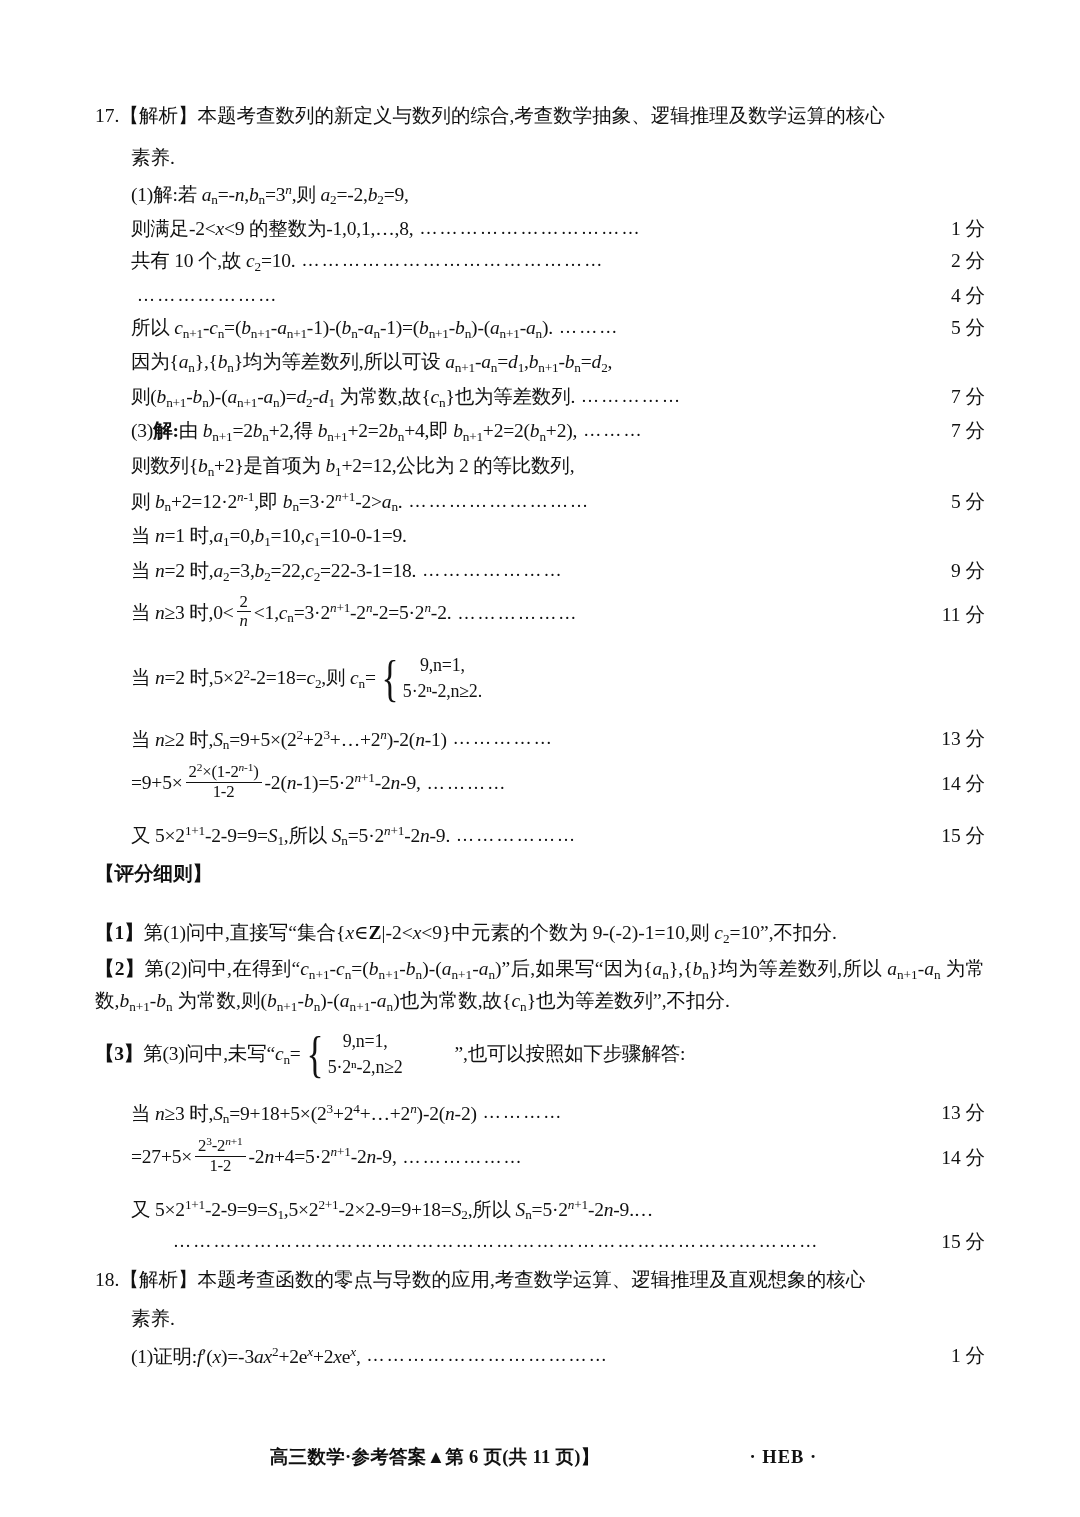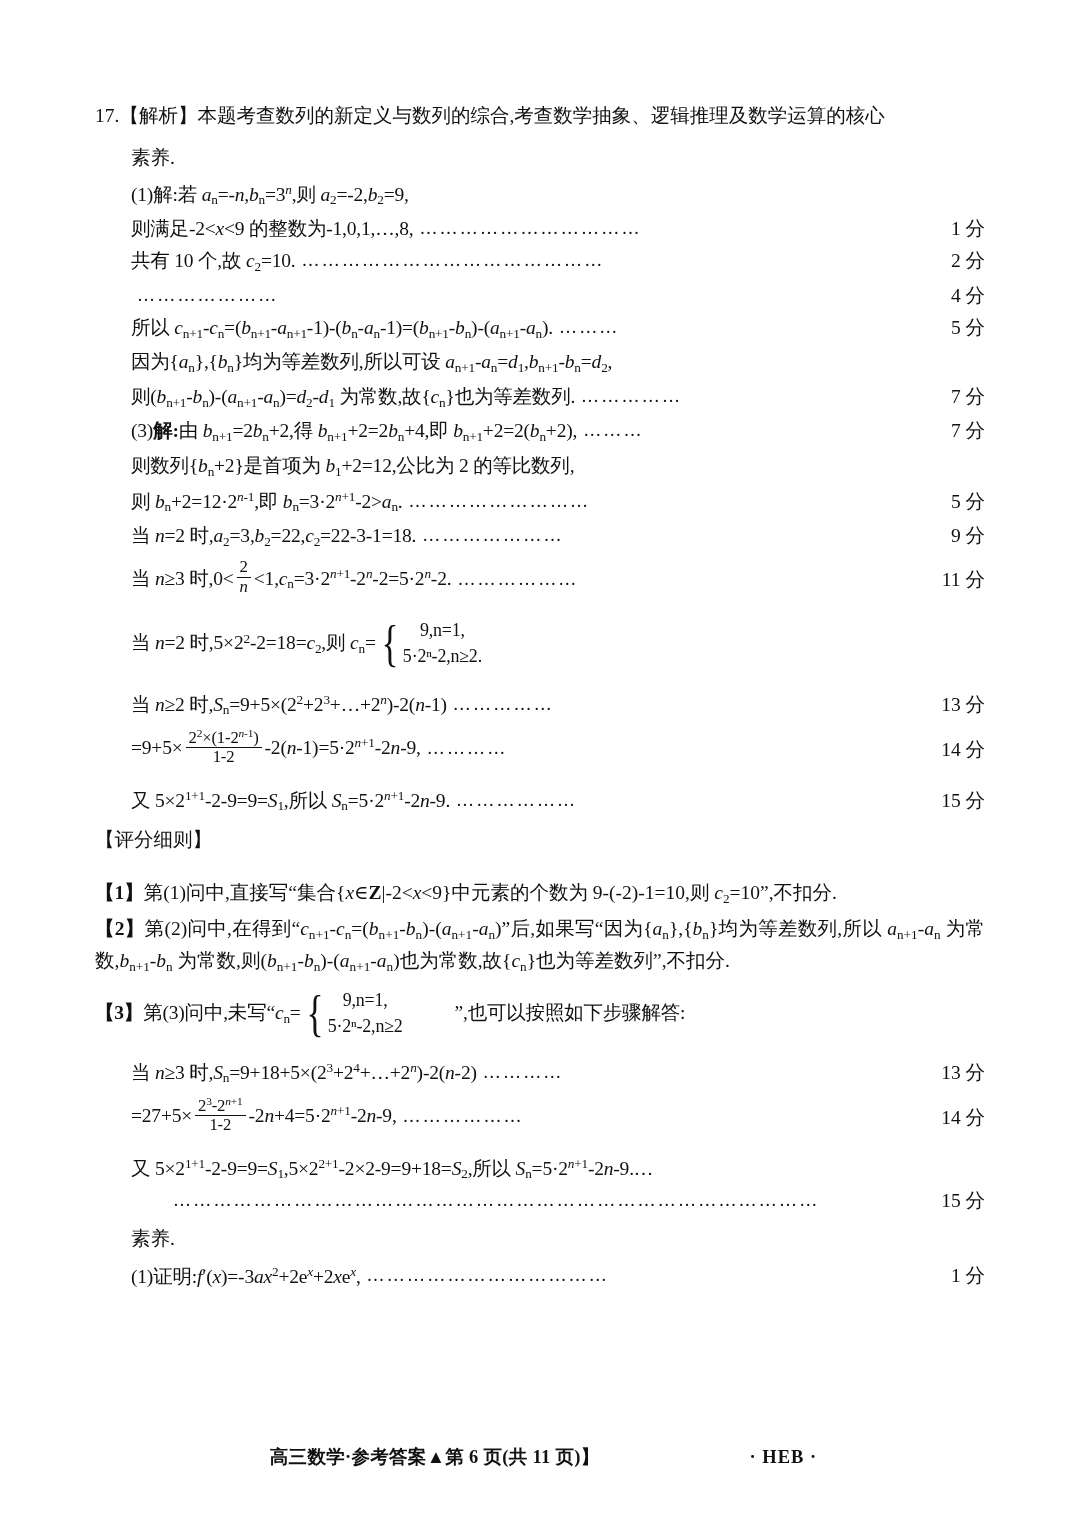--- a/index.html
+++ b/index.html
@@ -104,23 +104,23 @@
     text-align: center;
     font-size: 0.92em;
     line-height: 1.45;
     padding-left: 1px;
   }
   .tallline {
     margin-bottom: 20px;
     align-items: center;
   }
   .rule-hdr {
-    font-weight: normal;
+    font-weight: bold;
     font-size: 19.5px;
-    margin-bottom: 24px;
+    margin-bottom: 30px;
   }
   .para {
     font-size: 19.5px;
     line-height: 1.62;
     margin-bottom: 4px;
     text-align: justify;
   }
   .footer {
     position: absolute;
     left: 7px;
@@ -201,20 +201,23 @@
     <div class="line ind1">
       <span class="txt">则数列{<span class="it">b</span><sub>n</sub>+2}是首项为 <span class="it">b</span><sub>1</sub>+2=12,公比为 2 的等比数列,</span>
     </div>
 
     <div class="line ind1">
       <span class="txt">则 <span class="it">b</span><sub>n</sub>+2=12·2<sup><span class="it">n</span>-1</sup>,即 <span class="it">b</span><sub>n</sub>=3·2<sup><span class="it">n</span>+1</sup>-2&gt;<span class="it">a</span><sub>n</sub>.</span>
       <span class="dots">………………………</span>
       <span class="score">5 分</span>
     </div>
 
+    <div class="line ind1">
+      <span class="txt">当 <span class="it">n</span>=1 时,<span class="it">a</span><sub>1</sub>=0,<span class="it">b</span><sub>1</sub>=10,<span class="it">c</span><sub>1</sub>=10-0-1=9.</span>
+    </div>
 
     <div class="line ind1">
       <span class="txt">当 <span class="it">n</span>=2 时,<span class="it">a</span><sub>2</sub>=3,<span class="it">b</span><sub>2</sub>=22,<span class="it">c</span><sub>2</sub>=22-3-1=18.</span>
       <span class="dots">…………………</span>
       <span class="score">9 分</span>
     </div>
 
     <div class="line ind1 tallline">
       <span class="txt">当 <span class="it">n</span>≥3 时,0&lt;<span class="frac"><span class="num">2</span><span class="den it">n</span></span>&lt;1,<span class="it">c</span><sub>n</sub>=3·2<sup><span class="it">n</span>+1</sup>-2<sup><span class="it">n</span></sup>-2=5·2<sup><span class="it">n</span></sup>-2.</span>
       <span class="dots">………………</span>
@@ -279,20 +282,23 @@
   <div class="line ind1" style="margin-bottom:10px;">
     <span class="txt">又 5×2<sup>1+1</sup>-2-9=9=<span class="it">S</span><sub>1</sub>,5×2<sup>2+1</sup>-2×2-9=9+18=<span class="it">S</span><sub>2</sub>,所以 <span class="it">S</span><sub>n</sub>=5·2<sup><span class="it">n</span>+1</sup>-2<span class="it">n</span>-9.…</span>
   </div>
 
   <div class="line ind3">
     <span class="dots">……………………………………………………………………………………</span>
     <span class="score">15 分</span>
   </div>
 
   <div class="blk" style="margin-top:6px;">
+    <div class="para" style="margin-bottom:8px;">
+      <span class="bold">18.</span><span class="bold">【解析】</span><span class="bold">本题考查函数的零点与导数的应用,考查数学运算、逻辑推理及直观想象的核心</span>
+    </div>
     <div class="para" style="margin-bottom:10px; padding-left:36px;">
       <span class="bold">素养.</span>
     </div>
     <div class="line ind1">
       <span class="txt">(1)证明:<span class="it">f</span>′(<span class="it">x</span>)=-3<span class="it">ax</span><sup>2</sup>+2e<sup><span class="it">x</span></sup>+2<span class="it">x</span>e<sup><span class="it">x</span></sup>,</span>
       <span class="dots">………………………………</span>
       <span class="score">1 分</span>
     </div>
   </div>
 

